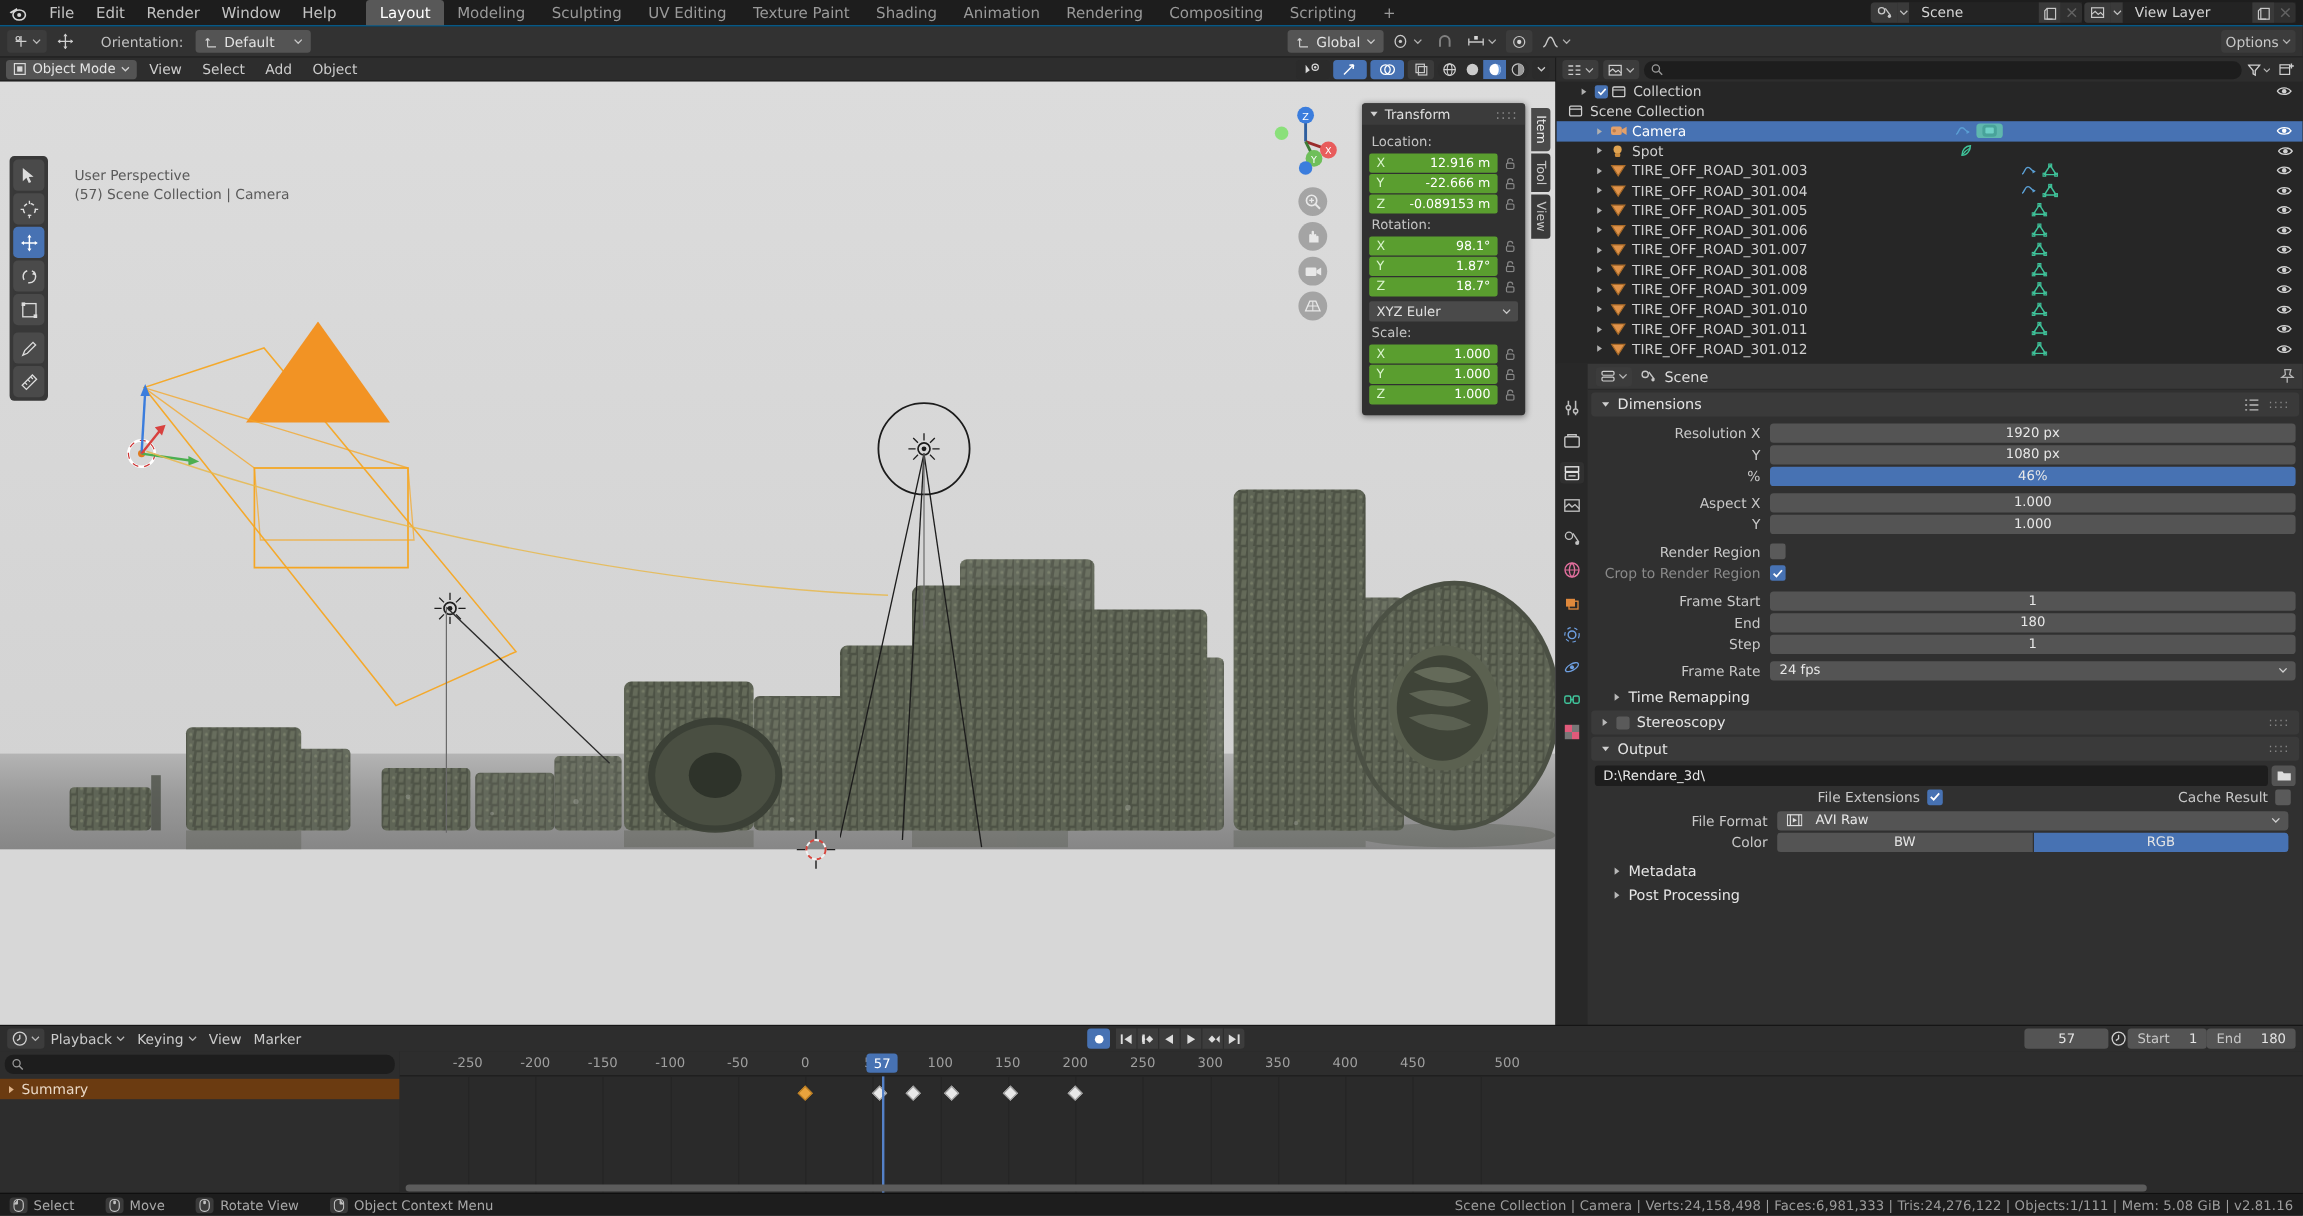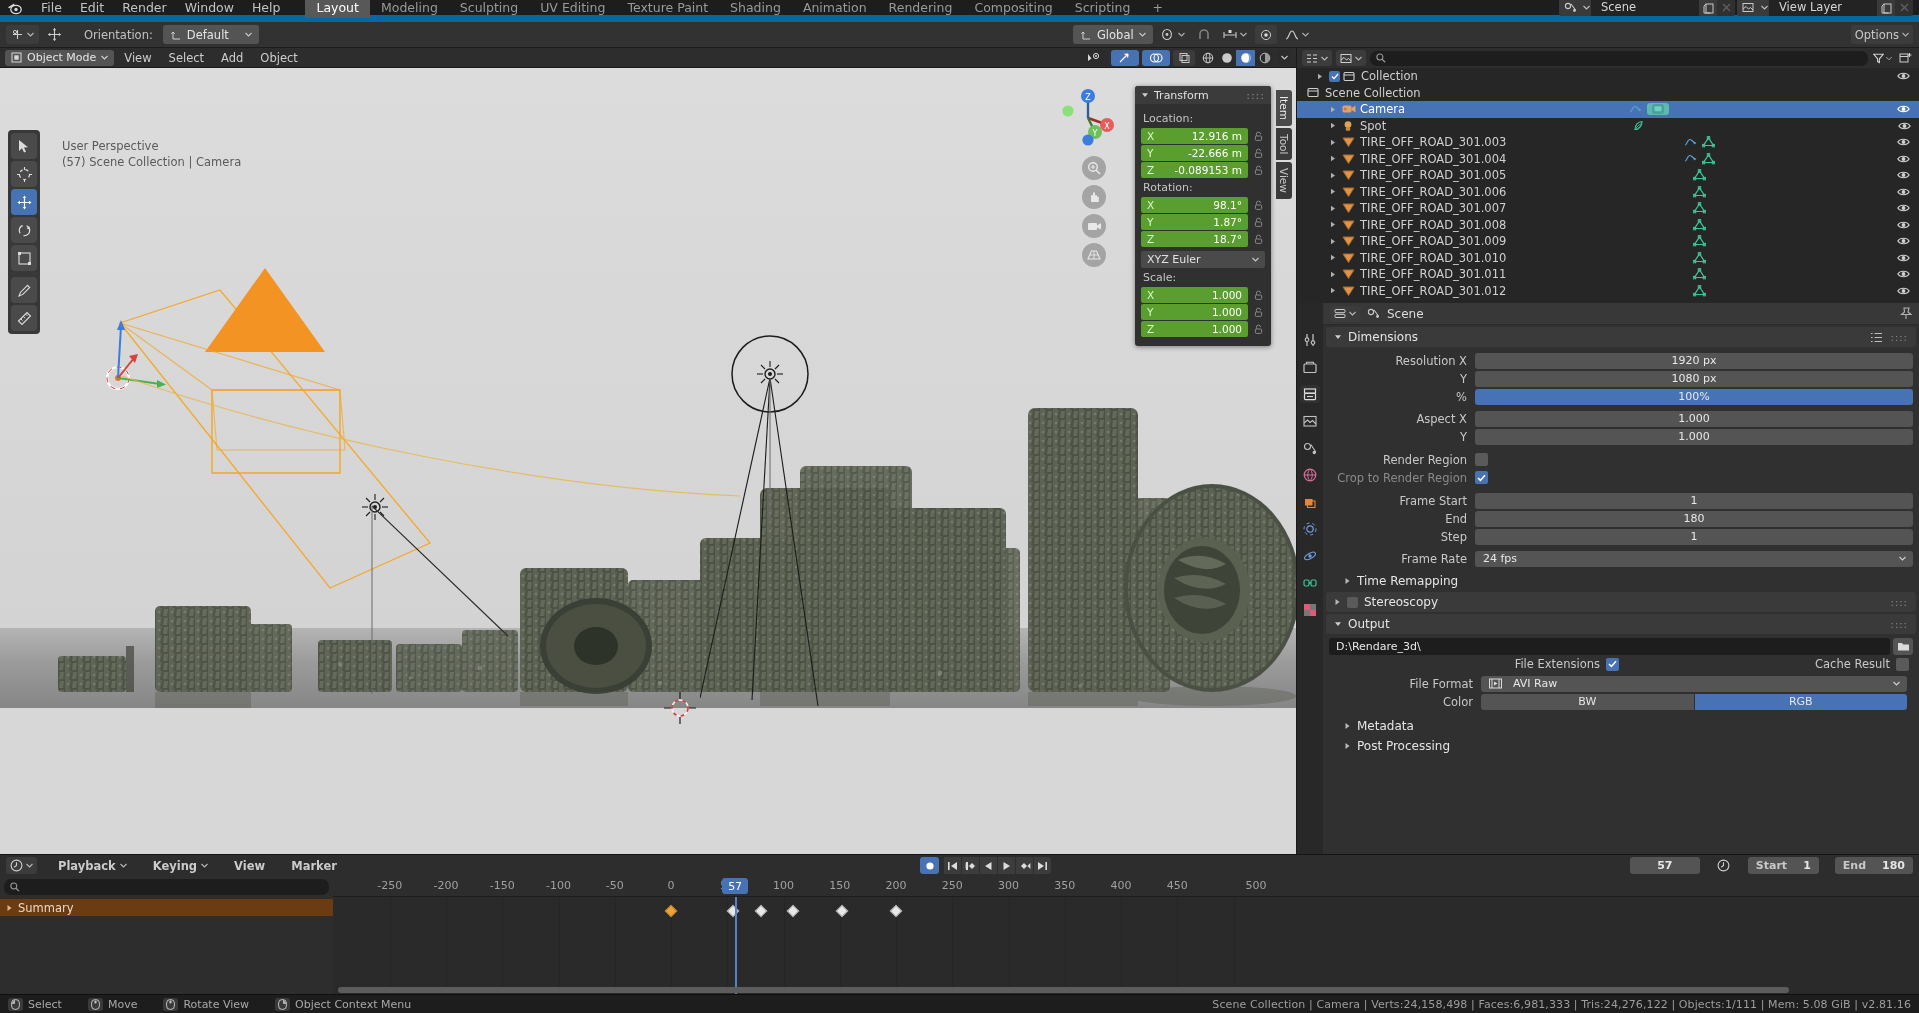--- a/index.html
+++ b/index.html
@@ -2,21 +2,21 @@
 <html><head>
 <meta charset="utf-8">
 <style>
   * { box-sizing: border-box; margin:0; padding:0; }
   html,body { width:1919px; height:1013px; overflow:hidden; background:#1d1d1d;
     font-family:"DejaVu Sans","Liberation Sans",sans-serif; color:#e5e5e5; font-size:12px; }
   .app { position:relative; width:1919px; height:1013px; display:flex; flex-direction:column; }
 
   
   .topbar { height:22px; background:#1d1d1d; display:flex; align-items:center; padding-left:6px;
-            border-bottom:7px solid #0369a1; flex:0 0 22px; position:relative; }
+            border-bottom:1px solid #0369a1; flex:0 0 22px; position:relative; }
   .blender-logo { width:18px; height:16px; margin-right:8px; display:flex; align-items:center; justify-content:center; }
   .menu-item { padding:2px 9px; color:#c3c3c3; font-size:12.5px; cursor:default; white-space:nowrap; }
   .wsep { width:16px; }
   .wstab { padding:3px 11px; color:#9a9a9a; font-size:12.5px; border-radius:3px 3px 0 0; white-space:nowrap; }
   .wstab.active { background:#585858; color:#fff; }
   .topright { margin-left:auto; display:flex; align-items:center; gap:2px; padding-right:6px; }
   .idblock { display:flex; align-items:center; background:#2b2b2b; border-radius:3px; height:17px; }
   .idicon { width:22px; height:17px; display:flex; align-items:center; justify-content:center; background:#3a3a3a;
             border-radius:3px 0 0 3px; }
   .idname { background:#232323; height:17px; line-height:17px; padding:0 10px; min-width:108px; font-size:11.5px; color:#d5d5d5; }
@@ -101,21 +101,21 @@
   .chk.on { background:#4772b3; }
   .chk.flat { background:#5a5a5a; }
   .seg { display:flex; flex:1; gap:1px; }
   .seg > div { flex:1; height:16px; background:#545454; display:flex; align-items:center; justify-content:center; font-size:11px;}
   .seg > div:first-child { border-radius:3px 0 0 3px; }
   .seg > div:last-child { border-radius:0 3px 3px 0; }
   .seg > div.on { background:#4772b3; }
 
   
   .tlwrap { height:140px; background:#2d2d2d; flex:0 0 140px; display:flex; flex-direction:column; border-top:1px solid #151515;}
-  .tlheader { height:21px; background:#2d2d2d; display:flex; align-items:center; gap:16px; padding:0 6px;font-weight:bold; }
+  .tlheader { height:21px; background:#2d2d2d; display:flex; align-items:center; gap:0; padding:0 6px; }
   .tlmenu { font-size:11.5px; color:#cbcbcb; padding:1px 5px; display:flex; align-items:center; gap:4px;}
   .playgrp { display:flex; gap:1px; align-items:center; margin-left:auto; }
   .playbtn { width:17px; height:17px; background:#3c3c3c; display:flex; align-items:center; justify-content:center;}
   .playbtn:first-child { border-radius:3px 0 0 3px; }
   .playbtn:last-child { border-radius:0 3px 3px 0; }
   .recbtn { width:19px; height:17px; background:#4772b3; border-radius:3px; display:flex; align-items:center; justify-content:center; margin-right:4px;}
   .frbox { height:17px; background:#545454; border-radius:3px; display:flex; align-items:center; justify-content:center; width:70px; font-size:11px;}
   .sebox { height:17px; background:#545454; border-radius:3px; display:flex; align-items:center; padding:0 8px; font-size:11px; gap:16px;}
   .tlbody { flex:1; display:flex; min-height:0; }
   .tlleft { width:333px; background:#2d2d2d; }
@@ -1359,21 +1359,21 @@
             <div class="prow">
               <div class="plabel">Resolution X</div>
               <div class="pval">1920 px</div>
             </div>
             <div class="prow">
               <div class="plabel">Y</div>
               <div class="pval">1080 px</div>
             </div>
             <div class="prow">
               <div class="plabel">%</div>
-              <div class="pval blue">100%</div>
+              <div class="pval blue">46%</div>
             </div>
             <div class="prow" style="margin-top:5px">
               <div class="plabel">Aspect X</div>
               <div class="pval">1.000</div>
             </div>
             <div class="prow">
               <div class="plabel">Y</div>
               <div class="pval">1.000</div>
             </div>
 

